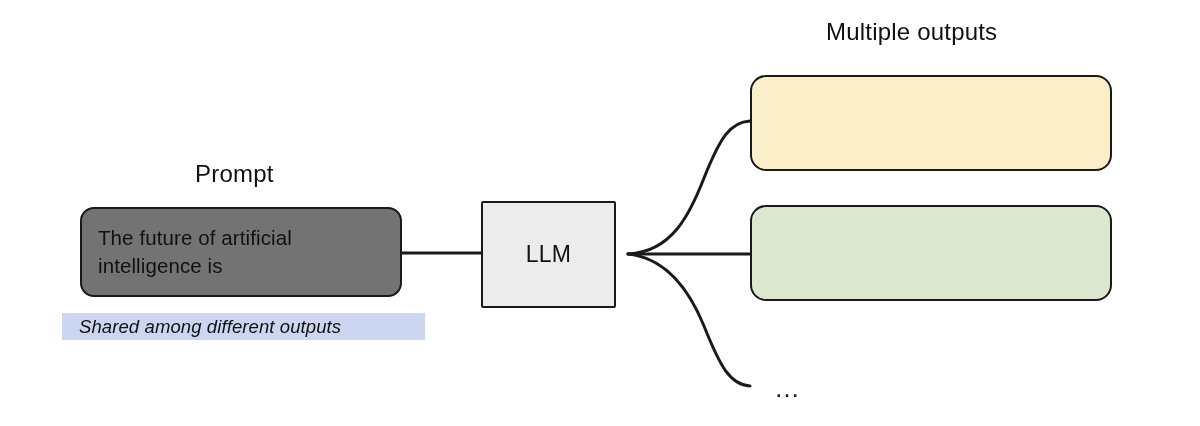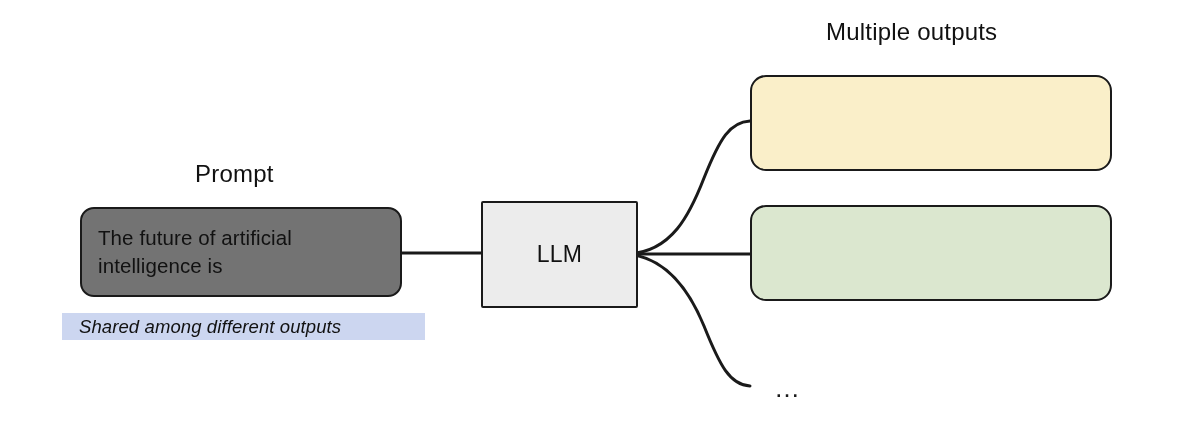--- a/index.html
+++ b/index.html
@@ -52,21 +52,21 @@
     font-size: 20.5px;
     line-height: 28px;
     color: #111111;
     letter-spacing: 0.1px;
     white-space: pre-line;
   }
 
   .node-llm {
     left: 481px;
     top: 201px;
-    width: 157px;
+    width: 135px;
     height: 107px;
     background: #ececec;
     border-radius: 2px;
     justify-content: center;
   }
   .llm-text {
     font-size: 23px;
     color: #111111;
     letter-spacing: 0.2px;
   }

